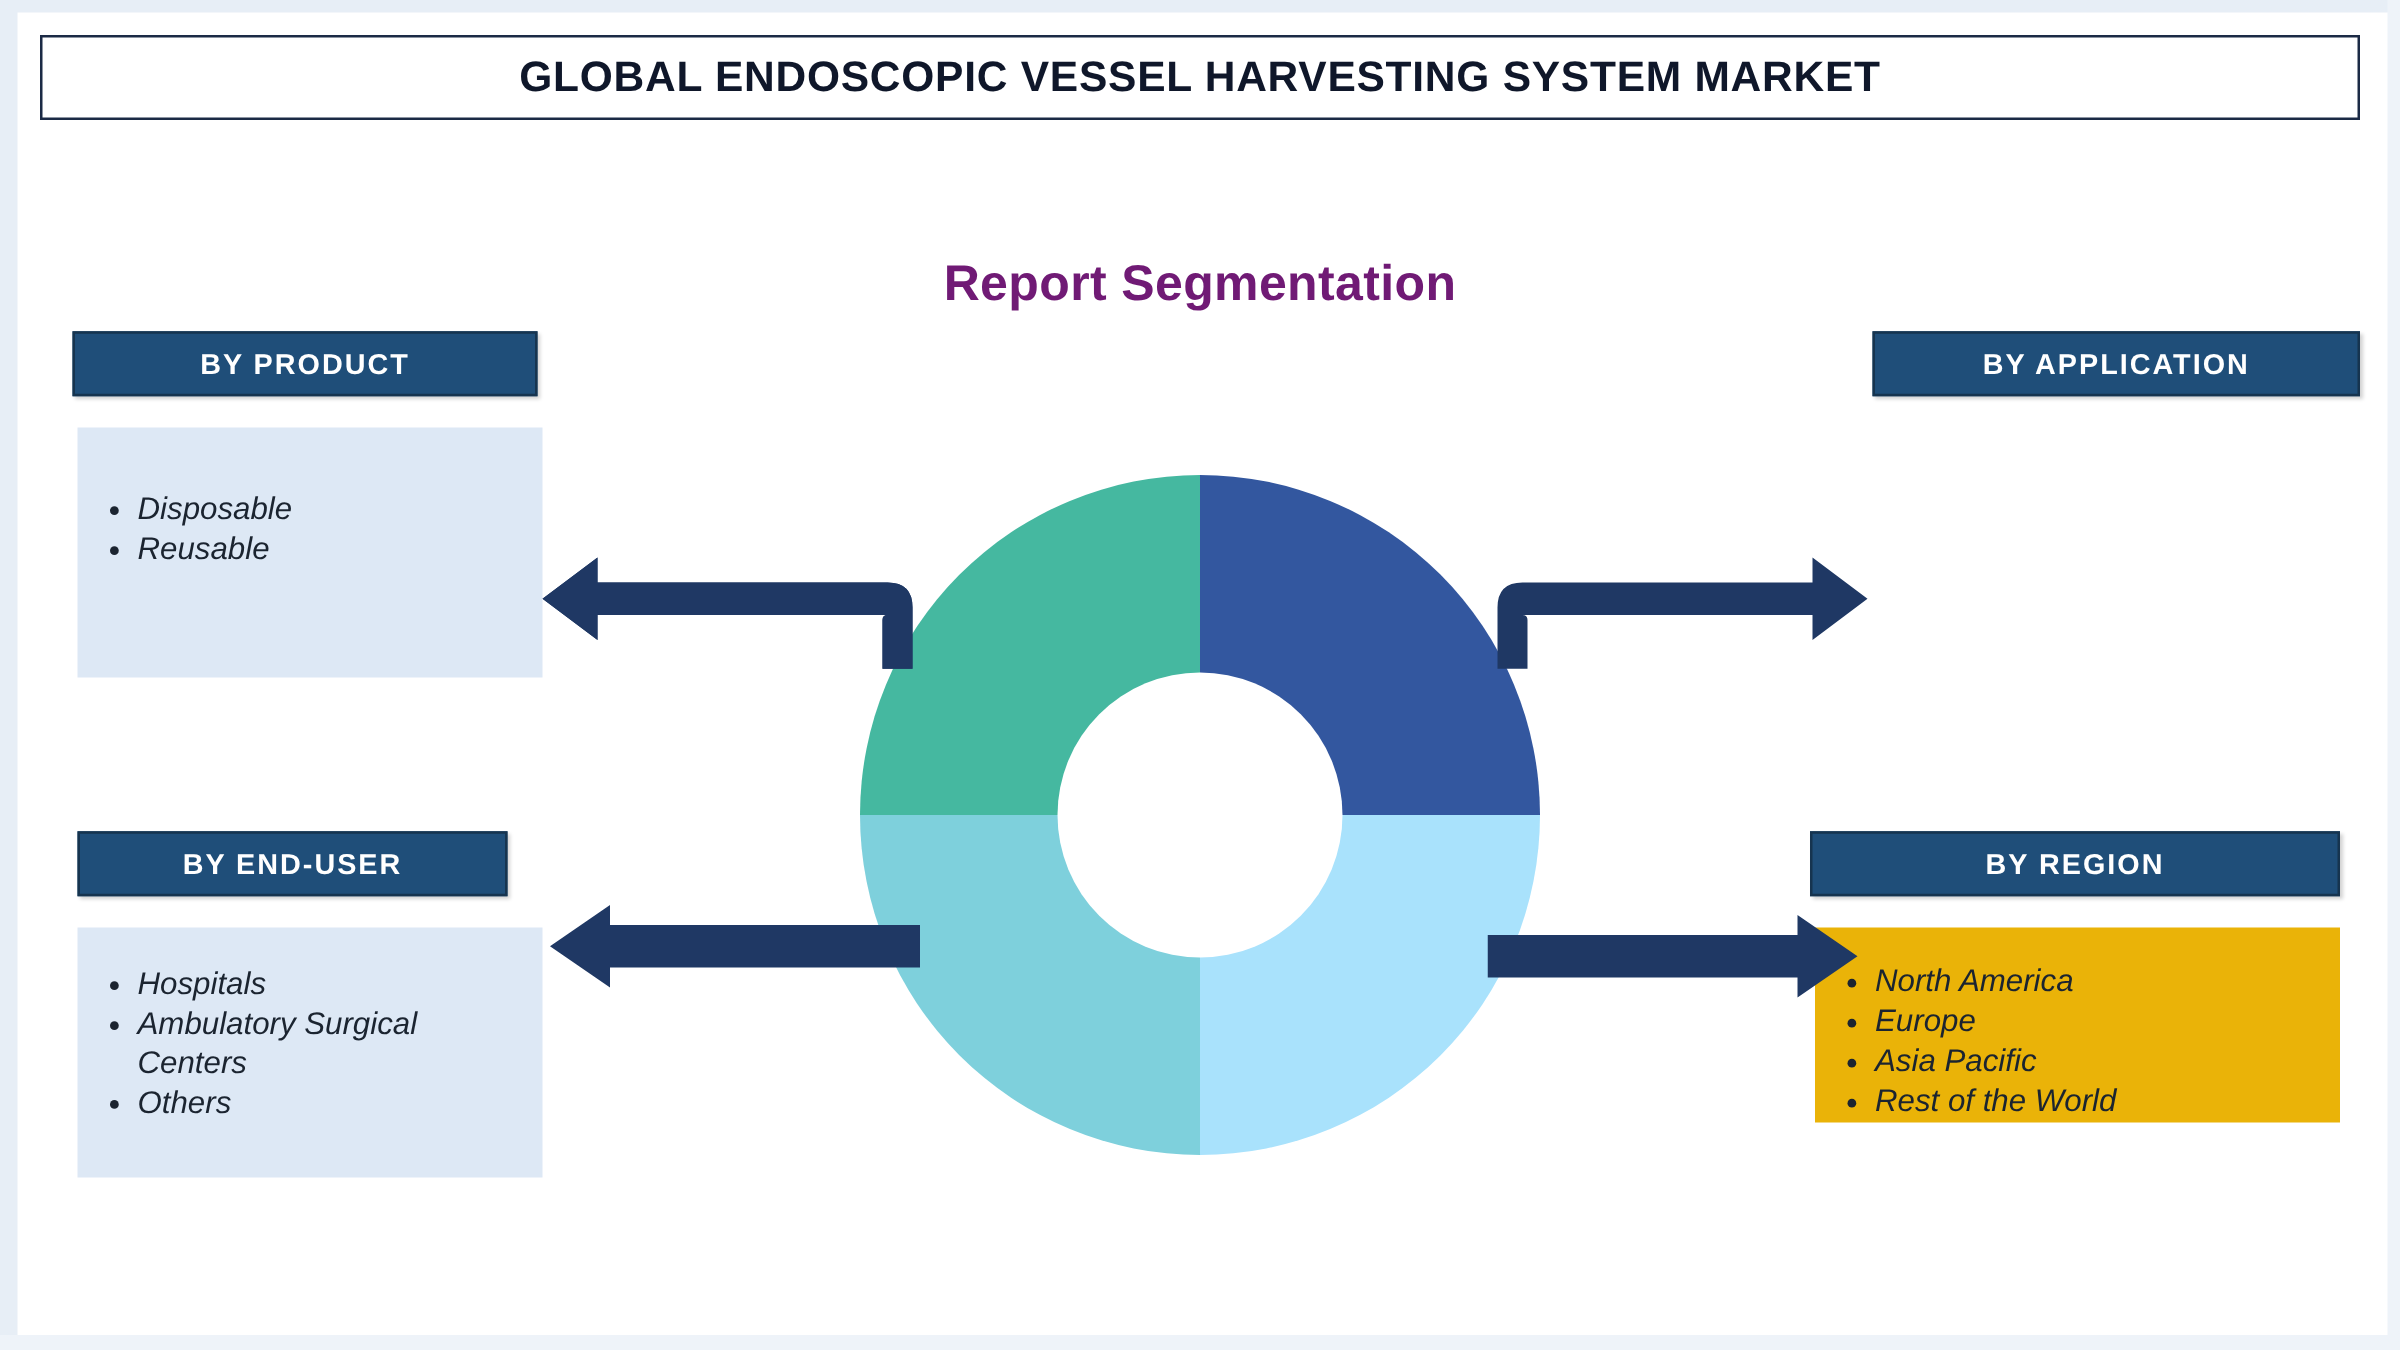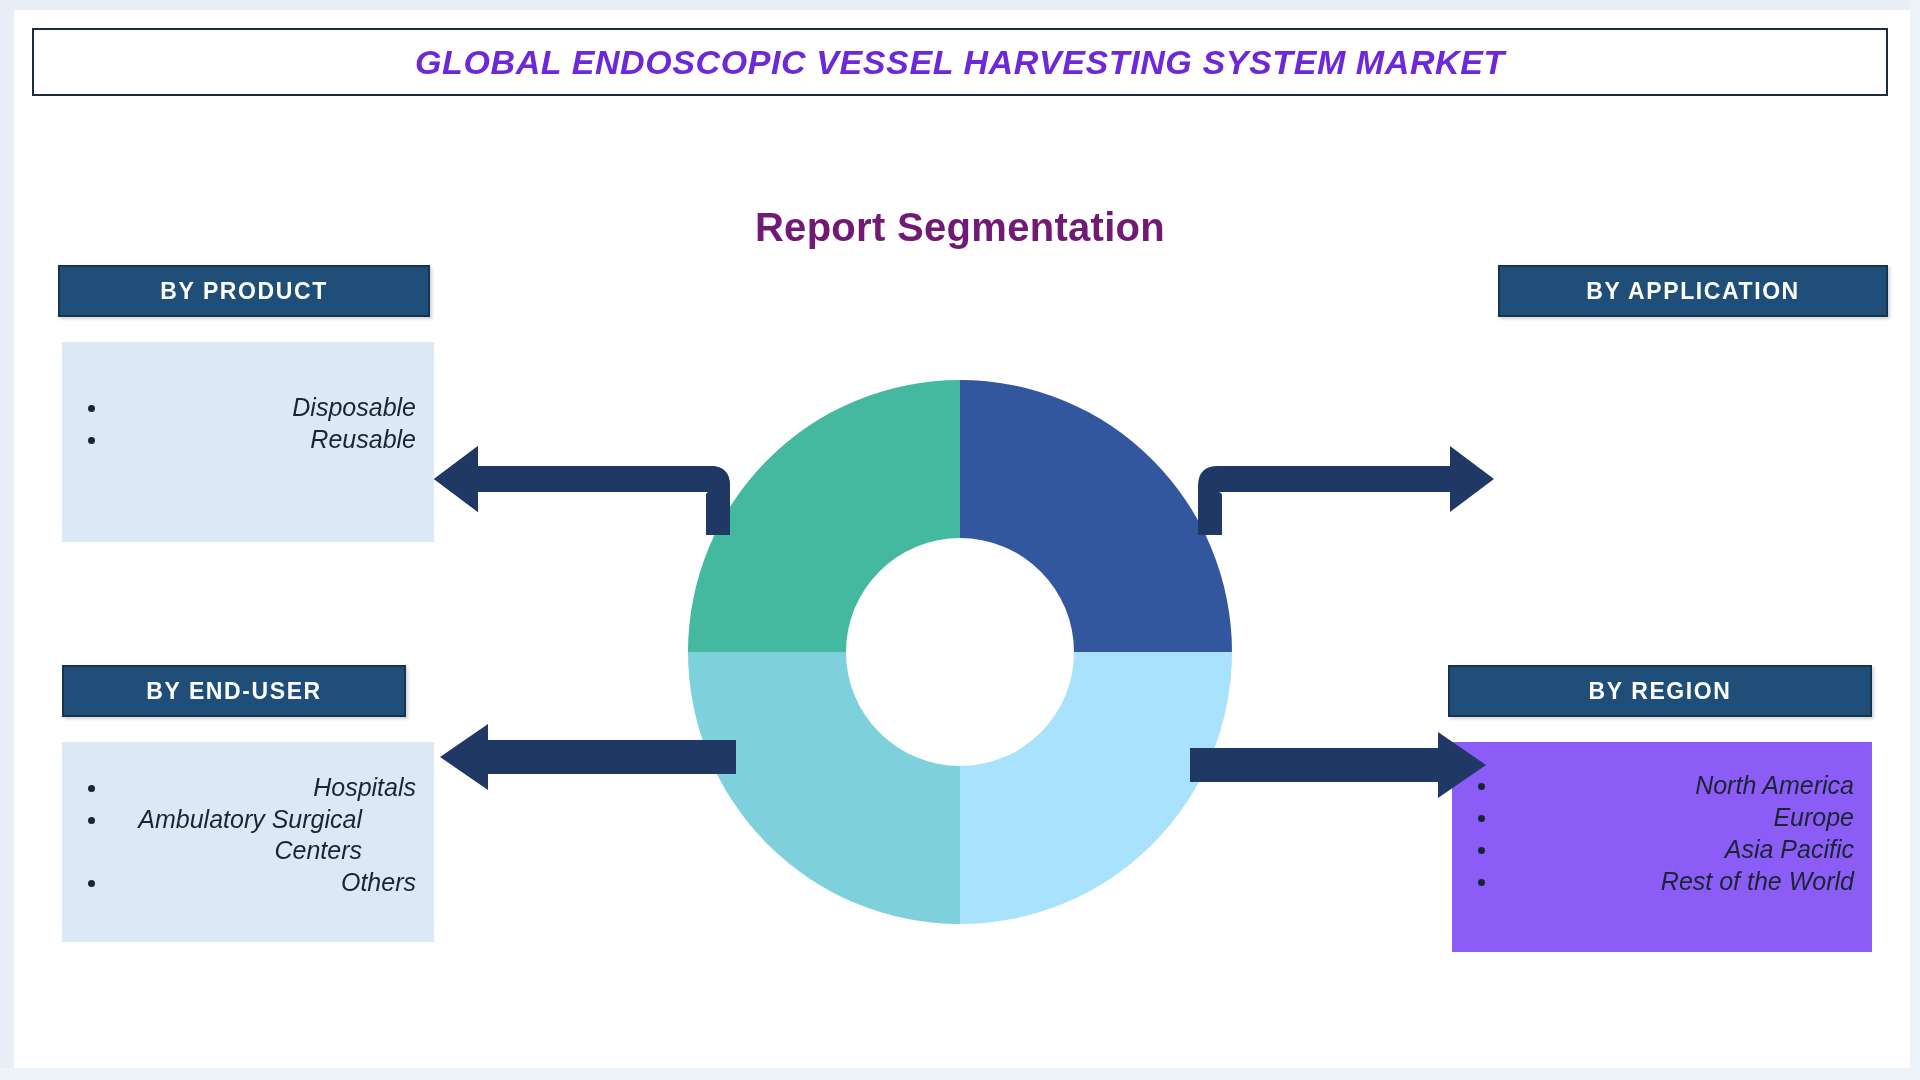--- a/index.html
+++ b/index.html
@@ -109,21 +109,20 @@
   .cat-panel {
     position: absolute;
     background: #dde8f5;
     box-sizing: border-box;
     padding: 0;
   }
   .cat-list {
     margin: 0;
     padding: 0 18px 0 48px;
     list-style: none;
-    text-align: right;
   }
   .cat-list li {
     position: relative;
     font-size: 25px;
     font-style: italic;
     color: #1b2430;
     line-height: 31px;
     margin-bottom: 1px;
   }
   .cat-list li::before {
@@ -162,21 +161,21 @@
 <body>
 
 <div class="canvas">
 
   <div class="page-edge-top"></div>
   <div class="page-edge-left"></div>
   <div class="page-edge-right"></div>
   <div class="page-edge-bottom"></div>
 
   <div class="title-bar">
-    <div class="title-text" style="color: #6d28d9; font-style: italic;">GLOBAL ENDOSCOPIC VESSEL HARVESTING SYSTEM MARKET</div>
+    <div class="title-text" style="color: #0f172a;">GLOBAL ENDOSCOPIC VESSEL HARVESTING SYSTEM MARKET</div>
   </div>
 
   <div class="section-heading" style="color: #701a75;">Report Segmentation</div>
 
   <div class="cat-header" style="left: 58px; top: 265px; width: 372px; background: rgb(31, 78, 121);">
     <span class="cat-header-label">BY PRODUCT</span>
   </div>
   <div class="cat-panel" style="left: 62px; top: 342px; width: 372px; height: 200px; background: rgb(221, 232, 245);">
     <div class="list-wrap-product">
       <ul class="cat-list">
@@ -199,21 +198,21 @@
         <li>Hospitals</li>
         <li style="max-width:252px;">Ambulatory Surgical Centers</li>
         <li>Others</li>
       </ul>
     </div>
   </div>
 
   <div class="cat-header" style="left: 1448px; top: 665px; width: 424px; background: rgb(31, 78, 121);">
     <span class="cat-header-label">BY REGION</span>
   </div>
-  <div class="cat-panel" style="left: 1452px; top: 742px; width: 420px; height: 210px; background: #8b5cf6;">
+  <div class="cat-panel" style="left: 1452px; top: 742px; width: 420px; height: 156px; background: #eab308;">
     <div class="list-wrap-region">
       <ul class="cat-list">
         <li>North America</li>
         <li>Europe</li>
         <li>Asia Pacific</li>
         <li>Rest of the World</li>
       </ul>
     </div>
   </div>
 

